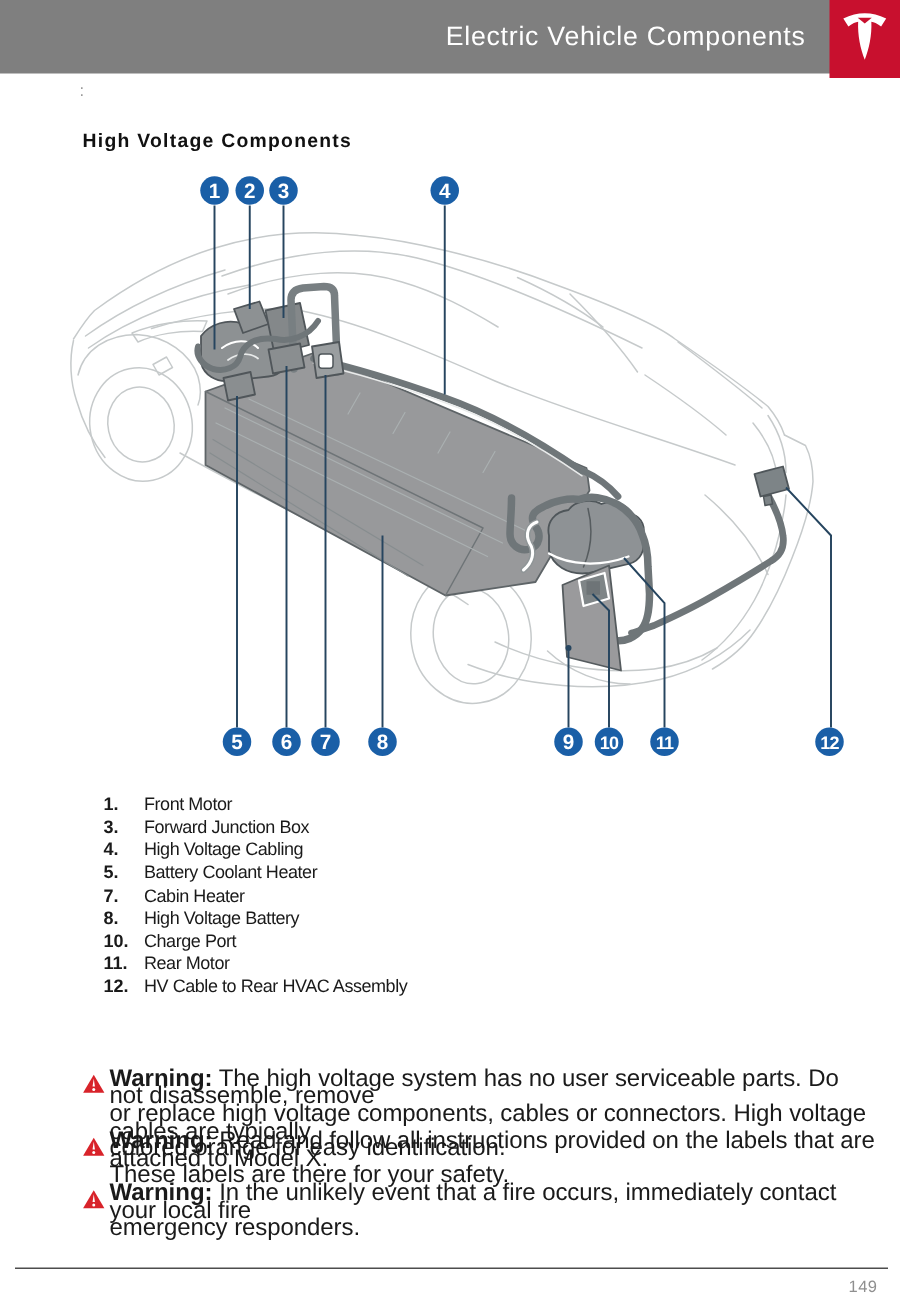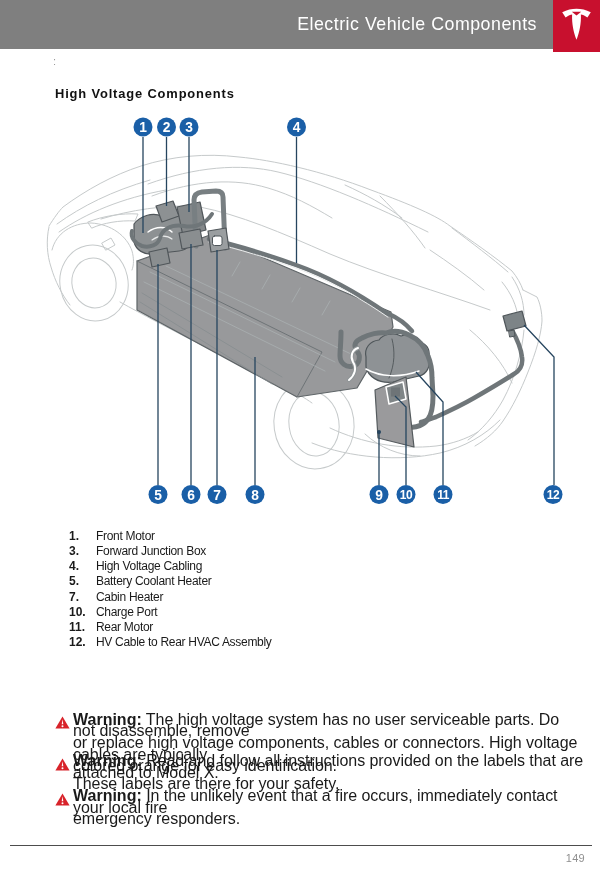--- a/index.html
+++ b/index.html
@@ -173,20 +173,21 @@
   <text x="553" y="499" font-size="12" letter-spacing="-0.5">12</text>
 </g>
 </svg>
 
 <div class="list">
   <div class="row"><span class="n">1.</span>Front Motor</div>
   <div class="row"><span class="n">3.</span>Forward Junction Box</div>
   <div class="row"><span class="n">4.</span>High Voltage Cabling</div>
   <div class="row"><span class="n">5.</span>Battery Coolant Heater</div>
   <div class="row"><span class="n">7.</span>Cabin Heater</div>
+  <div class="row"><span class="n">8.</span>High Voltage Battery</div>
   <div class="row"><span class="n">10.</span>Charge Port</div>
   <div class="row"><span class="n">11.</span>Rear Motor</div>
   <div class="row"><span class="n">12.</span>HV Cable to Rear HVAC Assembly</div>
 </div>
 
 <div class="warn" style="top:713.5px">
   <svg class="tri" width="15" height="13" viewBox="0 0 15 13">
       <path d="M7.5,0.5 L14.6,12.5 L0.4,12.5 Z" fill="#d8232a"></path>
       <path d="M7.5,3.2 L8.3,8.3 L6.7,8.3 Z" fill="#fff"></path>
       <circle cx="7.5" cy="10.3" r="1" fill="#fff"></circle>

